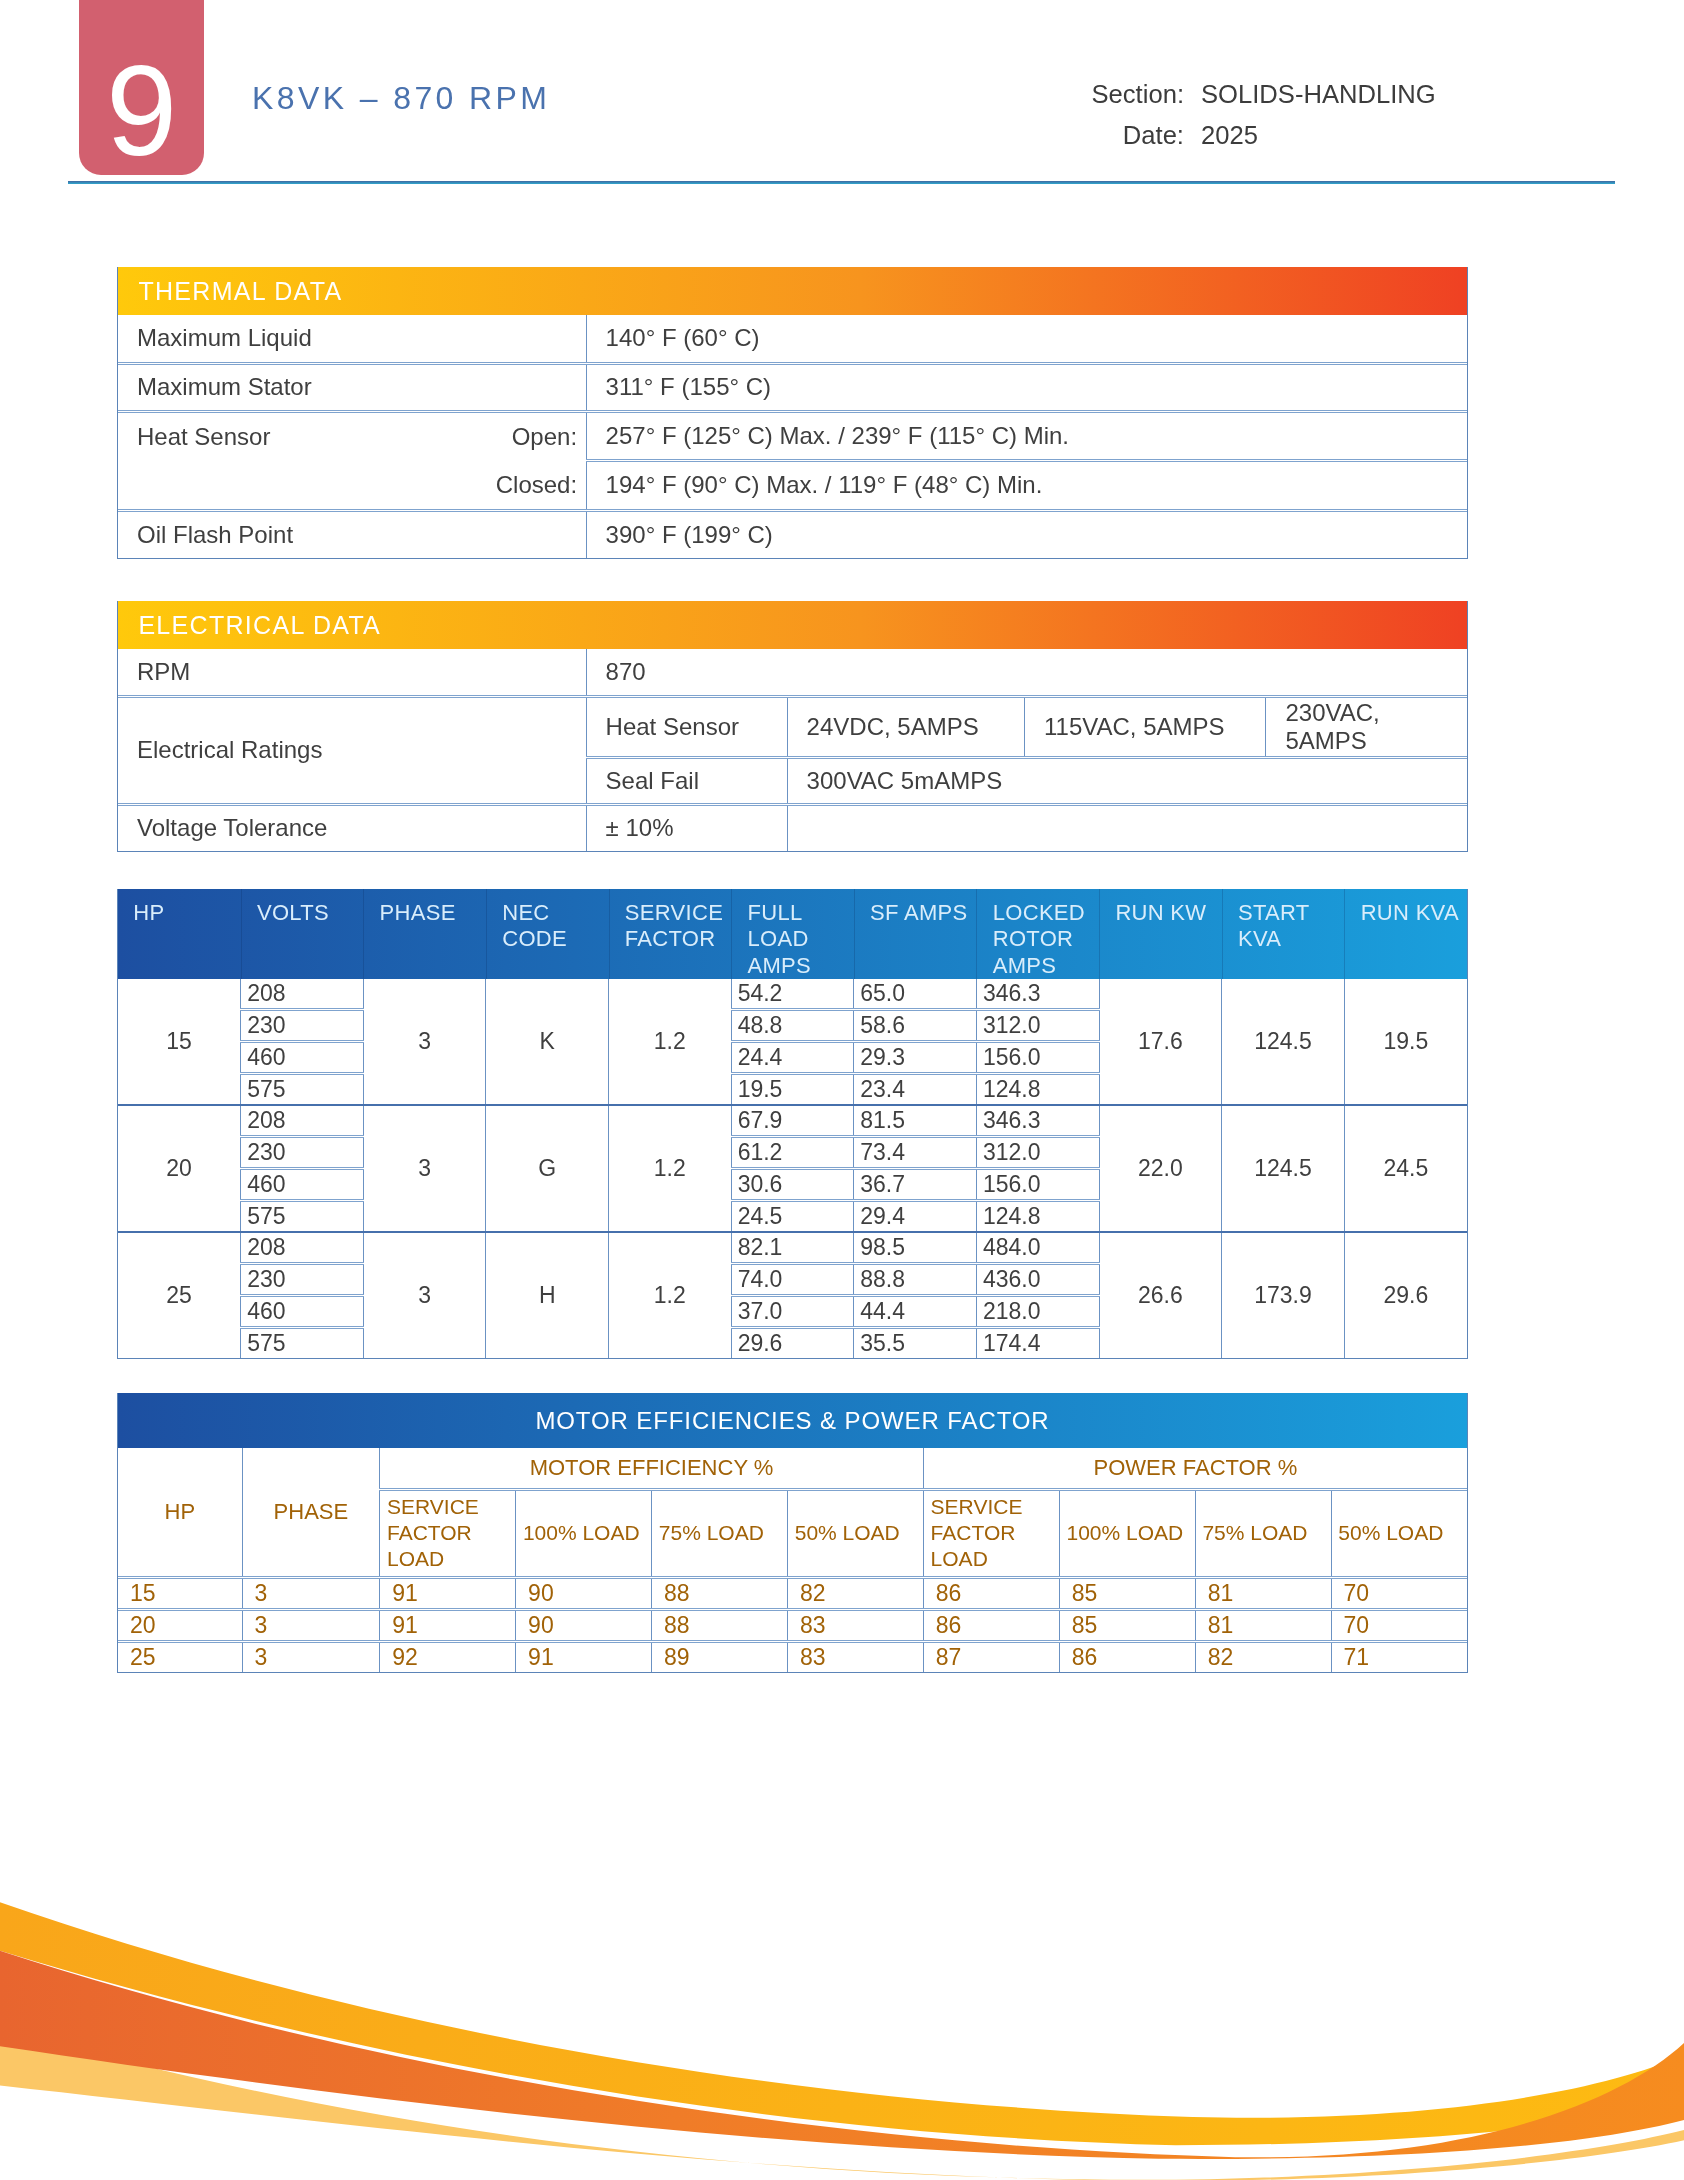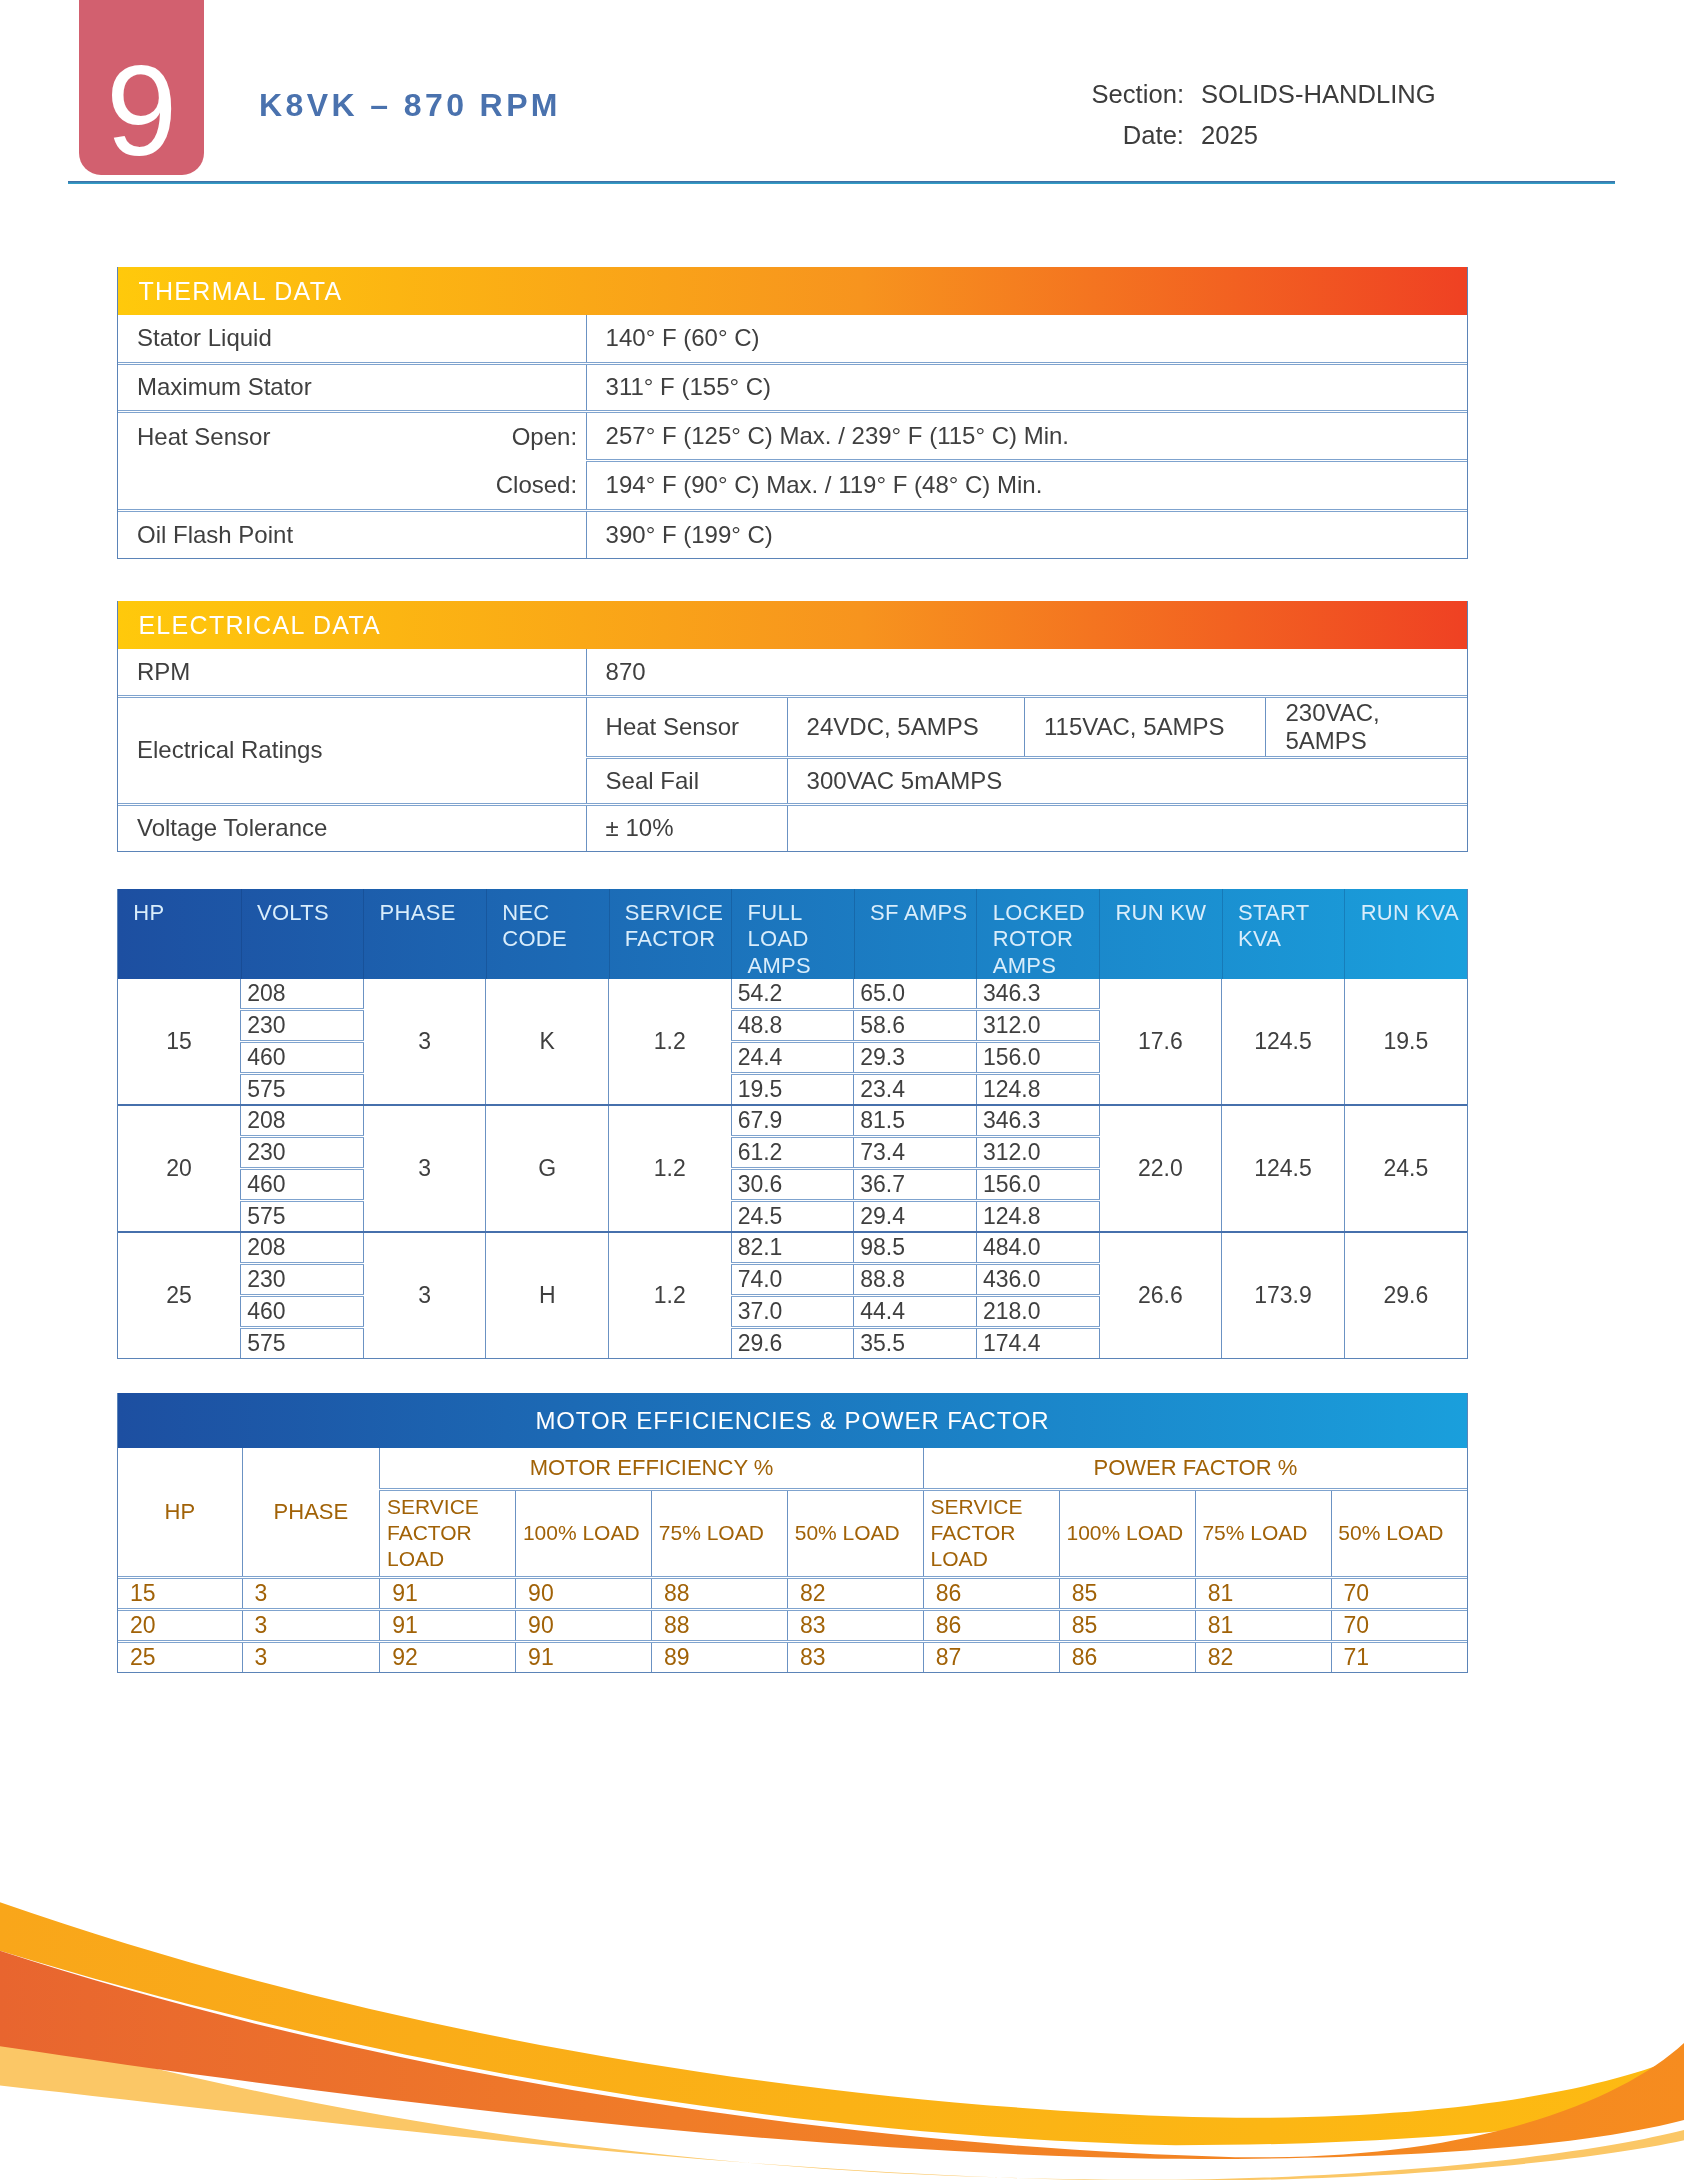--- a/index.html
+++ b/index.html
@@ -9,22 +9,22 @@
   }
 
   
   .chapter-badge {
     position:absolute; left:79px; top:0; width:125px; height:175px;
     background:#D2606F; border-radius:0 0 22px 22px;
     display:flex; align-items:flex-end; justify-content:center;
   }
   .chapter-badge .num { color:#fff; font-size:128px; line-height:0.92; padding-bottom:5.1px; }
   .page-title {
-    position:absolute; left:252px; top:80px; margin:7px;
-    font-size:32px; font-weight:700; letter-spacing:3.4px; color:#4A72AE; white-space:nowrap;
+    position:absolute; left:252px; top:80px; margin:0;
+    font-size:32px; font-weight:400; letter-spacing:3.4px; color:#4A72AE; white-space:nowrap;
   }
   .meta {
     position:absolute; left:971px; top:72px;
     display:grid; grid-template-columns:213px auto; column-gap:17px; row-gap:12px;
     font-size:25.6px; color:#3C3C3C;margin-top:8px;
   }
   .meta-label { text-align:right; }
   .header-rule {
     position:absolute; left:68px; right:70px; top:181px; height:3.4px;
     background:linear-gradient(180deg,#41679F 0%, #2FA9CF 100%);
@@ -110,21 +110,21 @@
     <div class="band warm">
       <span>THERMAL DATA</span>
     </div>
     <table class="info">
       <colgroup>
           <col style="width:34.7%">
           <col>
         </colgroup>
       <tbody>
         <tr>
-          <td>Stator Liquid</td>
+          <td>Maximum Liquid</td>
           <td class="vcol">140° F (60° C)</td>
         </tr>
         <tr>
           <td>Maximum Stator</td>
           <td class="vcol">311° F (155° C)</td>
         </tr>
         <tr>
           <td class="hs" rowspan="2">
             <div class="hs-row">
               <span>Heat Sensor</span>

